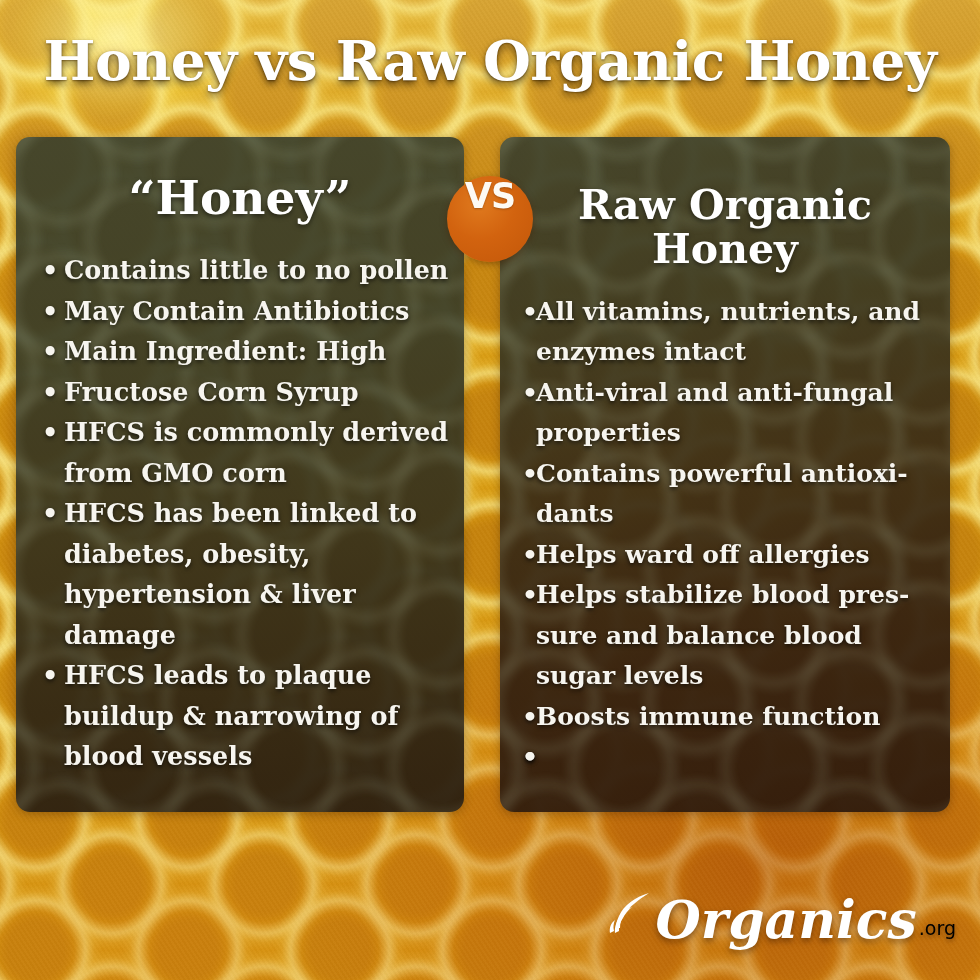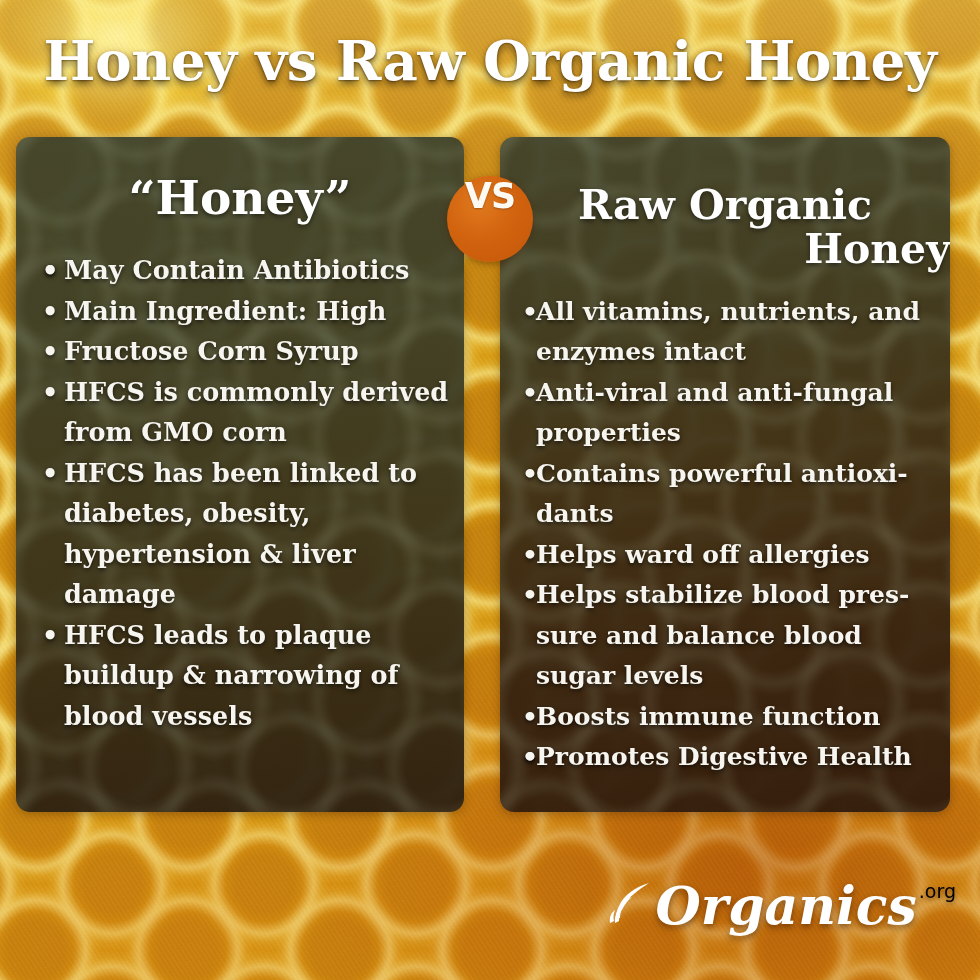--- a/index.html
+++ b/index.html
@@ -112,21 +112,21 @@
   .panel-left .panel-head {
     font-size:47px;
     padding-top:36px;
     line-height:1.05;
   }
   .panel-right .panel-head {
     font-size:41px;
     padding-top:46px;
     line-height:1.08;
   }
-  .head-l2 { display:block;text-align:right; }
+  .head-l2 { display:block; }
 
   ul.bullets {
     list-style:none;
     color:#f7f5ef;
     font-family:"DejaVu Serif", serif;
     font-weight:bold;
     text-shadow:0 2px 4px rgba(0,0,0,0.65);
   }
   ul.bullets li { position:relative; }
   ul.bullets li .bl { position:absolute; }
@@ -188,21 +188,21 @@
     padding-left:26px;
     white-space:nowrap;
     text-shadow:0 1px 2px rgba(80,30,0,0.35);
   }
 
   .logo {
     position:absolute;
     right:24px; top:880px;
     height:66px;
     z-index:7;
-    display:flex; 
+    display:flex; align-items:flex-end;
   }
   .logo .leaf-icon { margin-right:2px; margin-bottom:6px; }
   .logo .brand {
     color:#ffffff;
     font-family:"DejaVu Serif", serif;
     font-style:italic;
     font-weight:bold;
     font-size:52px;
     line-height:1;
     text-shadow:0 3px 6px rgba(60,25,0,0.55);
@@ -229,21 +229,21 @@
   <div class="bg-grain"></div>
 
   <div class="title">Honey vs Raw Organic Honey</div>
 
   <div class="panel panel-left">
     <div class="panel-tint"></div>
     <div class="panel-cells"></div>
     <div class="panel-content">
       <div class="panel-head">“Honey”</div>
       <ul class="bullets">
-        <li><span class="bl">•</span></li>
+        <li><span class="bl">•</span><span>Contains little to no pollen</span></li>
         <li><span class="bl">•</span><span>May Contain Antibiotics</span></li>
         <li><span class="bl">•</span><span>Main Ingredient: High</span></li>
         <li><span class="bl">•</span><span>Fructose Corn Syrup</span></li>
         <li><span class="bl">•</span><span>HFCS is commonly derived from GMO corn</span></li>
         <li><span class="bl">•</span><span>HFCS has been linked to diabetes, obesity, hypertension &amp; liver damage</span></li>
         <li><span class="bl">•</span><span>HFCS leads to plaque buildup &amp; narrowing of blood vessels</span></li>
       </ul>
     </div>
   </div>
 
@@ -256,21 +256,21 @@
         <span class="head-l2">Honey</span>
       </div>
       <ul class="bullets">
         <li><span class="bl">•</span><span>All vitamins, nutrients, and enzymes intact</span></li>
         <li><span class="bl">•</span><span>Anti-viral and anti-fungal properties</span></li>
         <li><span class="bl">•</span><span>Contains powerful antioxi­dants</span></li>
         <li><span class="bl">•</span><span>Helps ward off allergies</span></li>
         <li><span class="bl">•</span><span>Helps stabilize blood pres­sure and balance blood sugar levels</span></li>
         <li><span class="bl">•</span><span>Boosts immune function</span></li>
         <li><span class="bl">•</span></li>
-        <li><span class="bl">•</span><span>Promotes Digestive Health</span></li>
+        <li><span class="bl">•</span></li>
       </ul>
     </div>
   </div>
 
   <div class="vs-badge">
     <span>VS</span>
   </div>
 
 
   <div class="logo">

